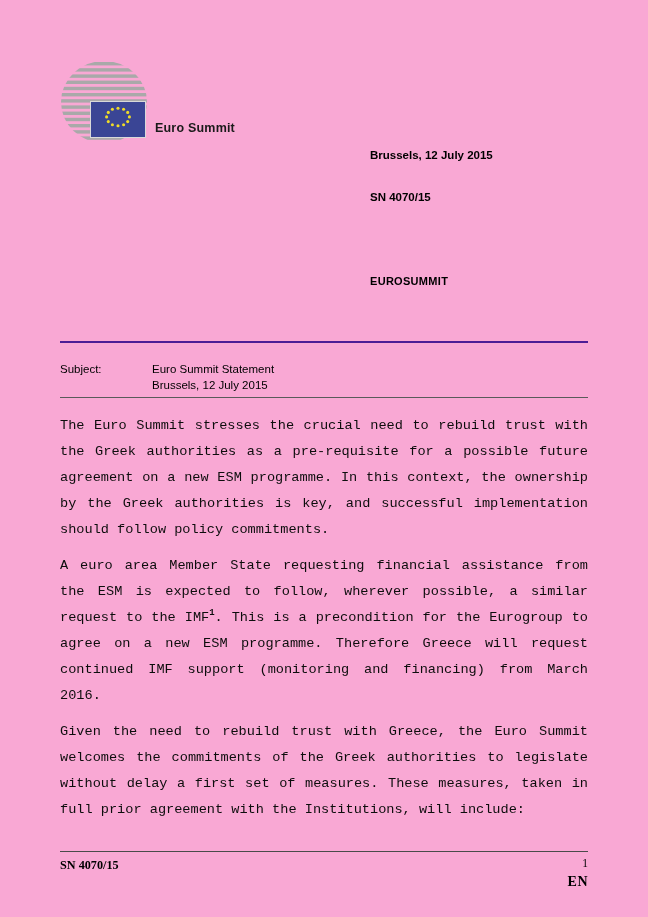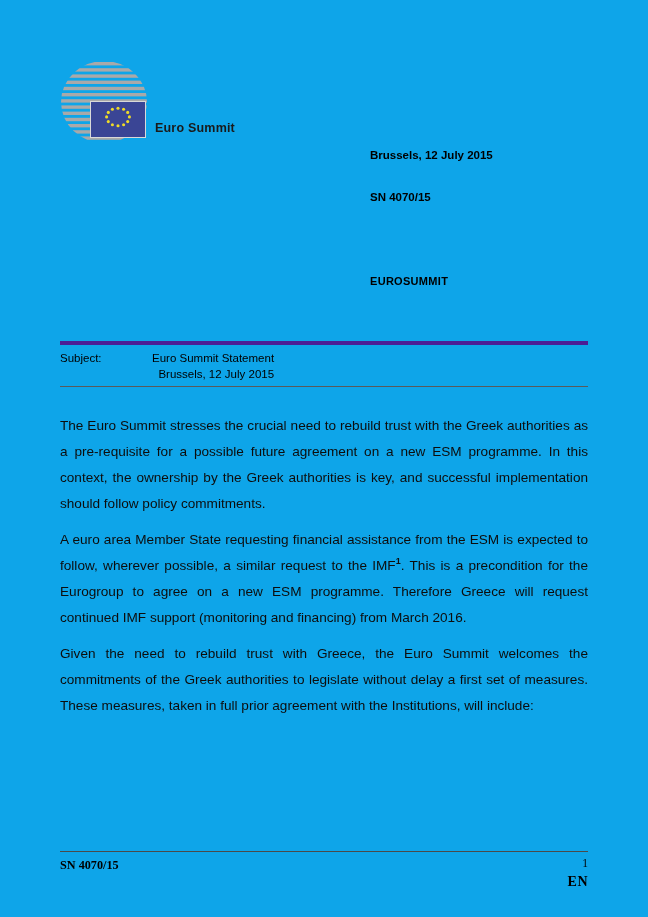--- a/index.html
+++ b/index.html
@@ -4,21 +4,21 @@
 <style>
   html, body {
     margin: 0;
     padding: 0;
     background: #ffffff;
   }
   .page {
     position: relative;
     width: 648px;
     height: 917px;
-    background: #0ea5e9;
+    background: #f9a8d4;
     overflow: hidden;
     font-family: "Liberation Serif", "DejaVu Serif", serif;
     color: #000000;
   }
 
   
   .letterhead {
     position: absolute;
     left: 60px;
     top: 60px;
@@ -82,50 +82,50 @@
     color: #000000;
     white-space: nowrap;
   }
 
   
   .subject-block {
     position: absolute;
     left: 60px;
     top: 341px;
     width: 528px;
-    border-top: 4px solid #4c1d95;
+    border-top: 2px solid #4c1d95;
     border-bottom: 1px solid #5a5a5a;
-    padding: 5px 0 4px 0;
+    padding: 18px 0 4px 0;
     box-sizing: content-box;
   }
   .subject-row {
     display: flex;
     align-items: flex-start;
     font-family: "Liberation Sans", "DejaVu Sans", sans-serif;
     font-size: 11.5px;
     color: #000000;
   }
   .subject-label {
     width: 92px;
     flex: 0 0 92px;
     line-height: 16px;
   }
   .subject-value { line-height: 16px; }
-  .subject-value div { white-space: nowrap; text-align: right; }
+  .subject-value div { white-space: nowrap; }
 
   
   .body-copy {
     position: absolute;
     left: 60px;
     top: 413px;
     width: 528px;
   }
   .body-copy p {
     margin: 0 0 10px 0;
-    font-family: Liberation Sans, sans-serif;
+    font-family: Liberation Mono, monospace;
     font-size: 13.6px;
     line-height: 26px;
     text-align: justify;
     text-justify: inter-word;
     color: #0d0d0d;
   }
   .body-copy p:last-child { margin-bottom: 0; }
   sup {
     font-size: 9px;
     vertical-align: super;

